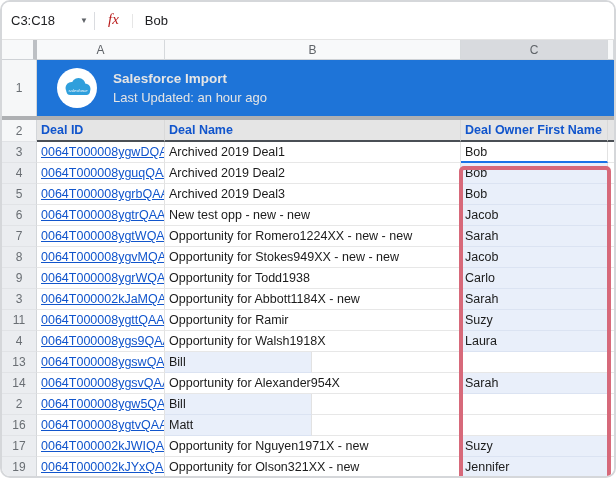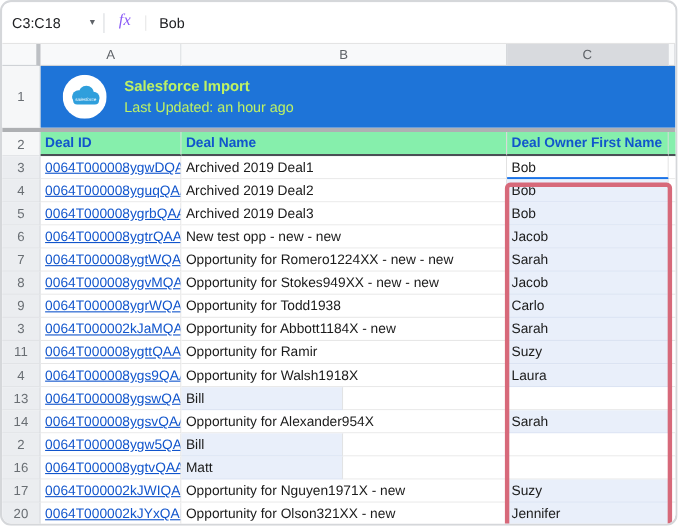--- a/index.html
+++ b/index.html
@@ -15,21 +15,21 @@
   
   .topbar{
     height:38px; display:flex; align-items:center;
     background:#fff; border-bottom:1px solid #e4e4e4;
     font-size:13px; color:#202124;
   }
   .namebox{ width:92px; display:flex; align-items:center; justify-content:space-between;
     padding:0 6px 0 9px; height:100%; cursor:pointer; }
   .namebox .chev{ font-size:8px; color:#5f6368; }
   .vdiv{ width:1px; height:18px; background:#dadce0; }
-  .fx{ font-family:"Liberation Serif", serif; font-style:italic; color:#8b5cf6;
+  .fx{ font-family:"Liberation Serif", serif; font-style:italic; color:#b91c1c;
     font-size:15px; padding:0 13px 2px 13px; }
   .vdiv2{ width:1px; height:14px; background:#e6e6e6; }
   .fvalue{ padding-left:12px; }
 
   
   .sheet{ position:relative; width:612px; }
   .grow{ display:flex; width:612px; }
   .rowhdr{ width:35px; flex:0 0 35px; background:#f6f7f8; color:#696e73; font-size:12px;
     display:flex; align-items:center; justify-content:center;
     border-right:1px solid #d3d6d9; border-bottom:1px solid #e1e3e6; }
@@ -44,31 +44,31 @@
   .colhdr{ background:#f8f9fa; color:#5f6368; font-size:12px;
     display:flex; align-items:center; justify-content:center;
     border-right:1px solid #d6d9dc; border-bottom:1px solid #cfd2d6; }
   .colhdr.sel{ background:#d8dade; }
   .corner{ width:35px; flex:0 0 35px; background:#f8f9fa;
     border-right:4px solid #bdc0c4; border-bottom:1px solid #cfd2d6; }
 
   
   .row1{ height:56px; }
   .row1 .rowhdr{ border-bottom:none; }
-  .banner{ flex:1 1 auto; background:#1e74d8; display:flex; align-items:center; color:#bef264; }
+  .banner{ flex:1 1 auto; background:#1e74d8; display:flex; align-items:center; color:#e5e5e5; }
   .logo{ width:40px; height:40px; margin-left:20px; flex:0 0 40px; }
   .banner-text{ margin-left:16px; line-height:19px; }
   .banner-title{ font-weight:bold; font-size:13.5px; }
   .banner-sub{ font-size:13px; }
 
   .frozenbar{ height:4px; width:612px; background:#aeb0b3; }
 
   
   .row2{ height:22px; }
-  .hcell{ background:#86efac; display:flex; align-items:center; padding:0 4px;
+  .hcell{ background:#e5e5e5; display:flex; align-items:center; padding:0 4px;
     font-size:12.5px; font-weight:bold; color:#1155cc;
     border-right:1px solid #d9d9d9; border-bottom:2px solid #4a4f55; }
   .hcell.colD{ border-right:none; }
 
   
   .drow{ height:21px; }
   .cell{ background:#fff; display:flex; align-items:center; padding:0 4px;
     font-size:12.5px; color:#1b1b1b; white-space:nowrap; overflow:hidden;
     border-right:1px solid #e2e2e2; border-bottom:1px solid #e7e7e7; }
   .cell.link{ color:#1155cc; text-decoration:underline; cursor:pointer; }
@@ -240,21 +240,21 @@
           <div class="cell colD"></div>
         </div>
         <div class="grow drow">
           <div class="rowhdr selhl">17</div>
           <div class="cell colA link">0064T000002kJWIQA2</div>
           <div class="cell colB">Opportunity for Nguyen1971X - new</div>
           <div class="cell colC range-sel">Suzy</div>
           <div class="cell colD"></div>
         </div>
         <div class="grow drow">
-          <div class="rowhdr selhl">20</div>
+          <div class="rowhdr selhl">19</div>
           <div class="cell colA link">0064T000002kJYxQAM</div>
           <div class="cell colB">Opportunity for Olson321XX - new</div>
           <div class="cell colC range-sel">Jennifer</div>
           <div class="cell colD"></div>
         </div>
       </div>
 
     <div class="grow partialrow">
       <div class="rowhdr"></div>
       <div class="cell colA"></div>

